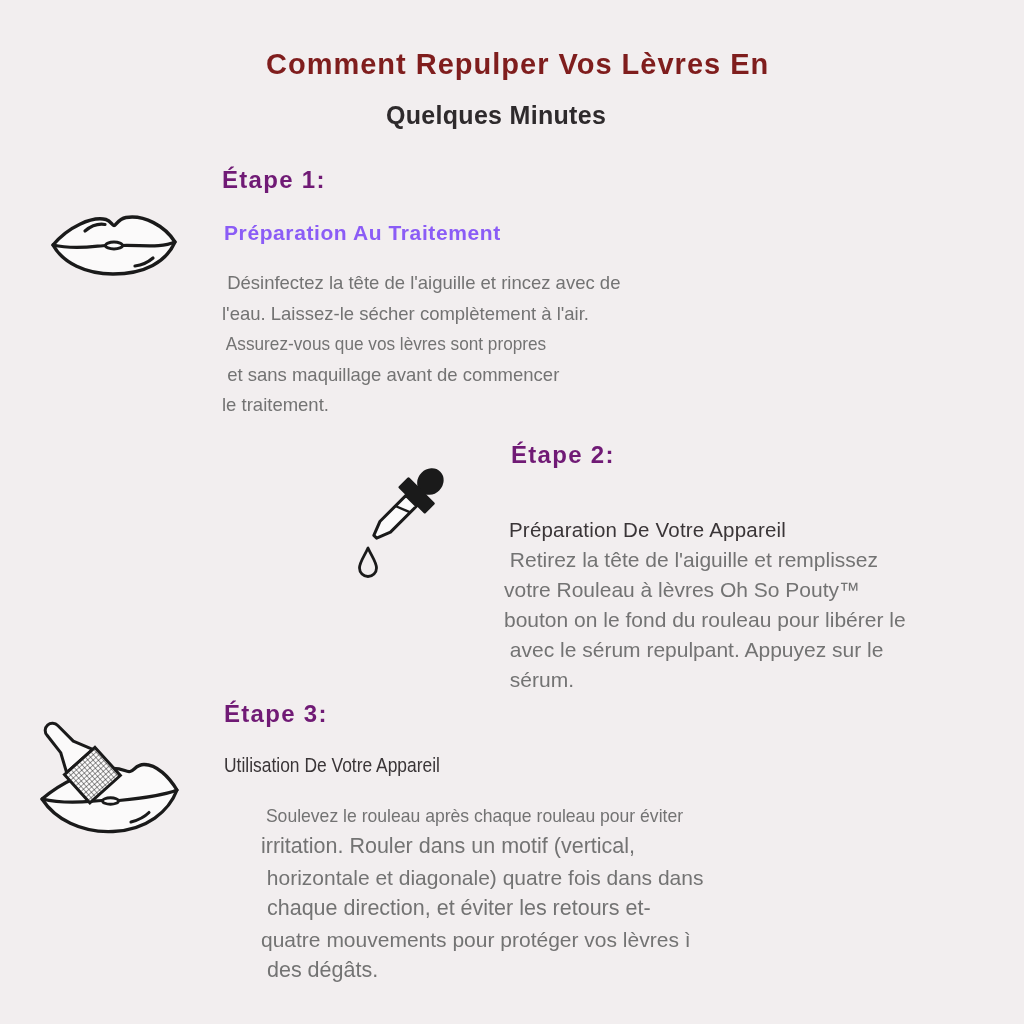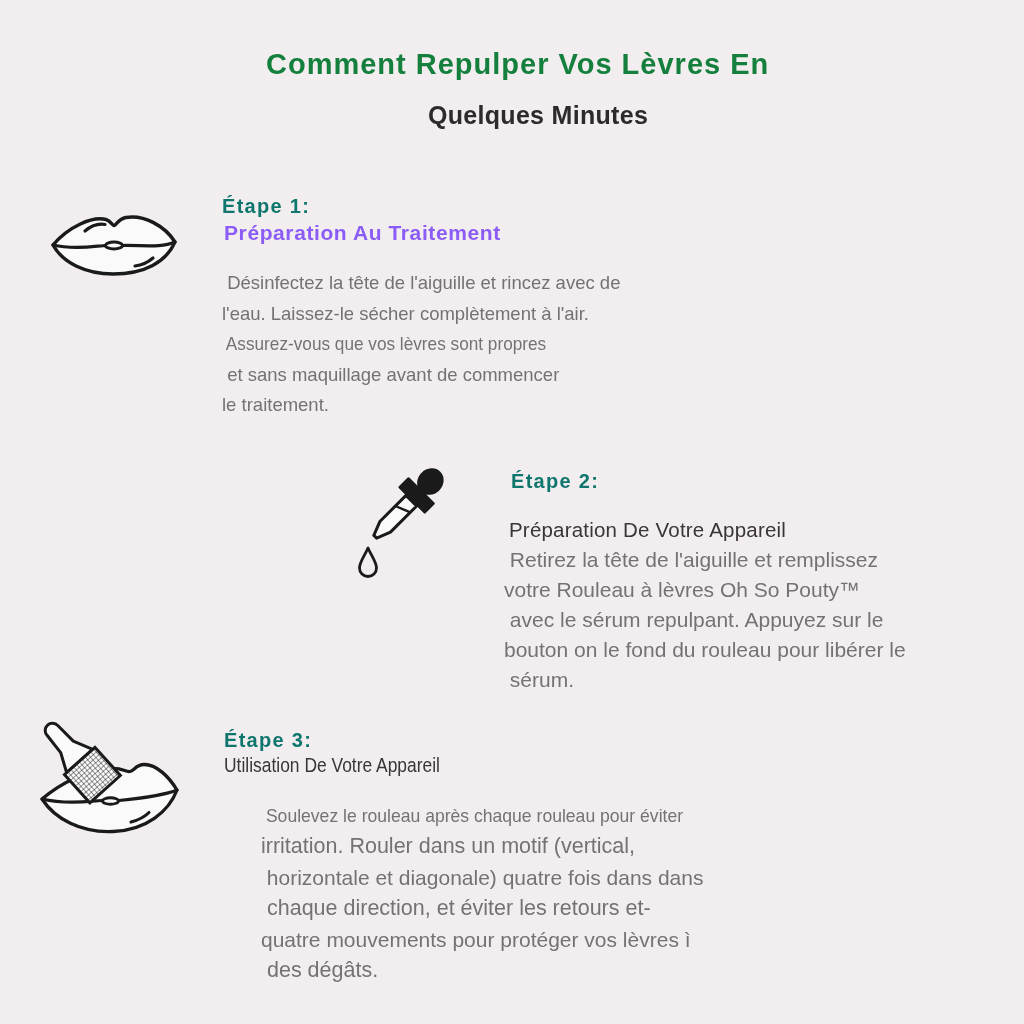--- a/index.html
+++ b/index.html
@@ -8,31 +8,30 @@
     background:#f2eeef;
     font-family:"Liberation Sans", sans-serif;
     overflow:hidden;
     position:relative;
   }
   .canvas{position:absolute;inset:0;width:1024px;height:1024px;}
   .abs{position:absolute;white-space:pre;}
   .title1{
     left:266px;top:48px;
     font-size:29px;font-weight:700;letter-spacing:1px;
-    color:#15803d;
+    color:#7f1d1d;
   }
   .title2{
-    left:428px;top:101px;
+    left:386px;top:101px;
     font-size:25px;font-weight:700;letter-spacing:0.3px;
     color:#2e2a2c;
   }
   .h-step{
-    font-size:20px;font-weight:700;letter-spacing:1.3px;
-    color:#0f766e;
-    margin-top:29px;
+    font-size:24px;font-weight:700;letter-spacing:1.3px;
+    color:#701a75;
   }
   .s1h{left:222px;top:166px;}
   .s2h{left:511px;top:441px;}
   .s3h{left:224px;top:700px;}
   .sub1{
     left:224px;top:221px;
     font-size:21px;font-weight:700;letter-spacing:0.6px;
     color:#8b5cf6;
   }
   .sub2{
@@ -96,22 +95,22 @@
       <path d="M42.5,49 L57.5,43" fill="none" stroke="#1a1a1a" stroke-width="2.4"></path>
     </g>
     <path d="M18,86 C14.5,94 9.5,100 9.5,106 a8.5,8.5 0 0 0 17,0 C26.5,100 21.5,94 18,86 Z" fill="none" stroke="#1a1a1a" stroke-width="2.8" stroke-linejoin="round"></path>
   </svg>
 
   <div class="abs h-step s2h">Étape 2:</div>
   <div class="abs sub2">Préparation De Votre Appareil</div>
   <div class="bodyblock s2b">
     <div class="line"> Retirez la tête de l'aiguille et remplissez</div>
     <div class="line">votre Rouleau à lèvres Oh So Pouty™</div>
+    <div class="line">bouton on le fond du rouleau pour libérer le</div>
     <div class="line"> avec le sérum repulpant. Appuyez sur le</div>
-    <div class="line">bouton on le fond du rouleau pour libérer le</div>
     <div class="line"> sérum.</div>
   </div>
 
   <svg class="icon roller-pos" width="155" height="148" viewBox="0 0 155 148">
     <defs>
       <pattern id="grid" patternUnits="userSpaceOnUse" width="3.8" height="3.8">
         <path d="M0,0 H3.8 M0,0 V3.8" fill="none" stroke="#1a1a1a" stroke-width="0.9"></path>
       </pattern>
     </defs>
 

